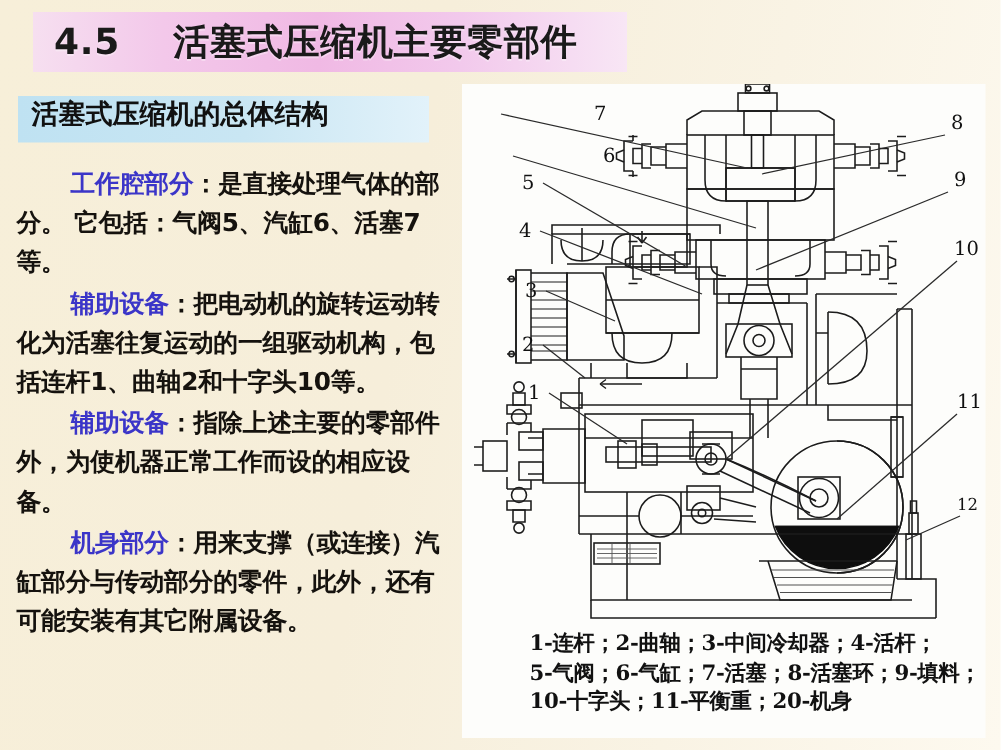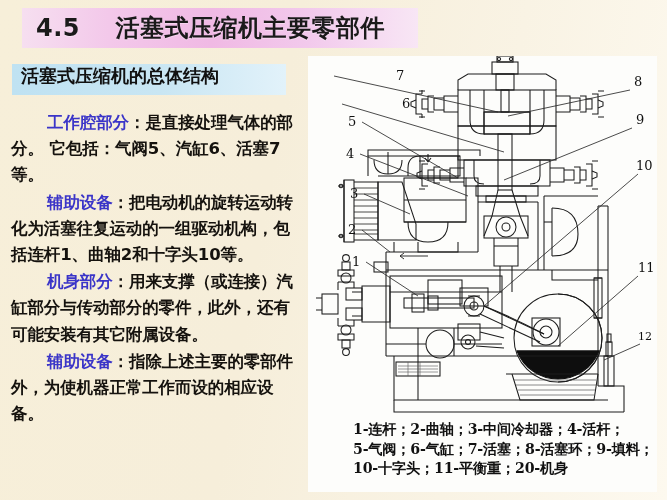--- a/index.html
+++ b/index.html
@@ -128,22 +128,22 @@
     <span id="title-text">4.5    活塞式压缩机主要零部件</span>
   </div>
 
   <div id="subhead-box">
     <span id="subhead-text">活塞式压缩机的总体结构</span>
   </div>
 
   <div id="body-col">
     <p class="para"><span class="kw">工作腔部分</span><span>：</span><span>是直接处理气体的部分。 它包括：气阀5、汽缸6、活塞7等。</span></p>
     <p class="para"><span class="kw">辅助设备</span><span>：</span><span>把电动机的旋转运动转化为活塞往复运动的一组驱动机构，包括连杆1、曲轴2和十字头10等。</span></p>
+    <p class="para"><span class="kw">辅助设备</span><span>：</span><span>指除上述主要的零部件外，为使机器正常工作而设的相应设备。</span></p>
     <p class="para"><span class="kw">机身部分</span><span>：</span><span>用来支撑（或连接）汽缸部分与传动部分的零件，此外，还有可能安装有其它附属设备。</span></p>
-    <p class="para"><span class="kw">辅助设备</span><span>：</span><span>指除上述主要的零部件外，为使机器正常工作而设的相应设备。</span></p>
   </div>
 
   <div id="figure-panel">
     <svg id="figure-svg" viewBox="0 0 349 360">
       <g fill="none" stroke="#1c1c1c" stroke-width="1.05" stroke-linejoin="miter">
 
         <path d="M150,34 L150,24 L160,18 L238,18 L248,24 L248,34"></path>
         <rect x="150" y="34" width="98" height="36"></rect>
         <rect x="150" y="70" width="98" height="34"></rect>
         <rect x="156" y="104" width="86" height="26"></rect>

